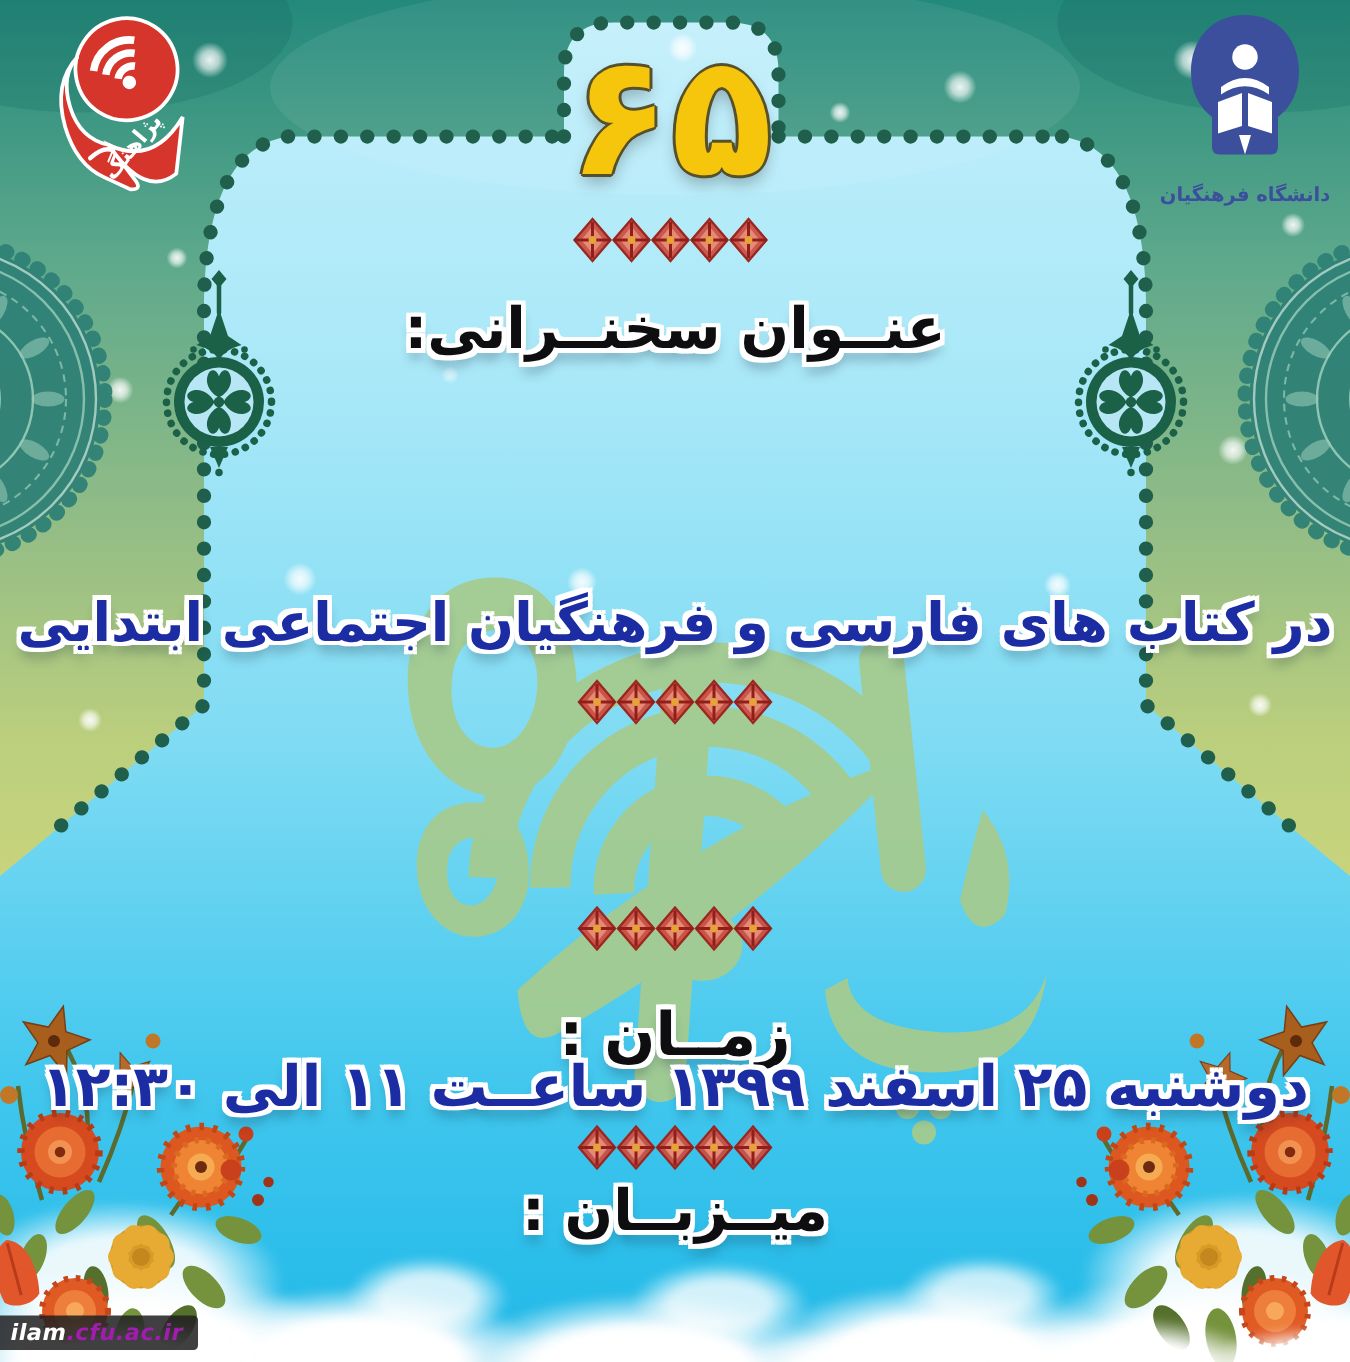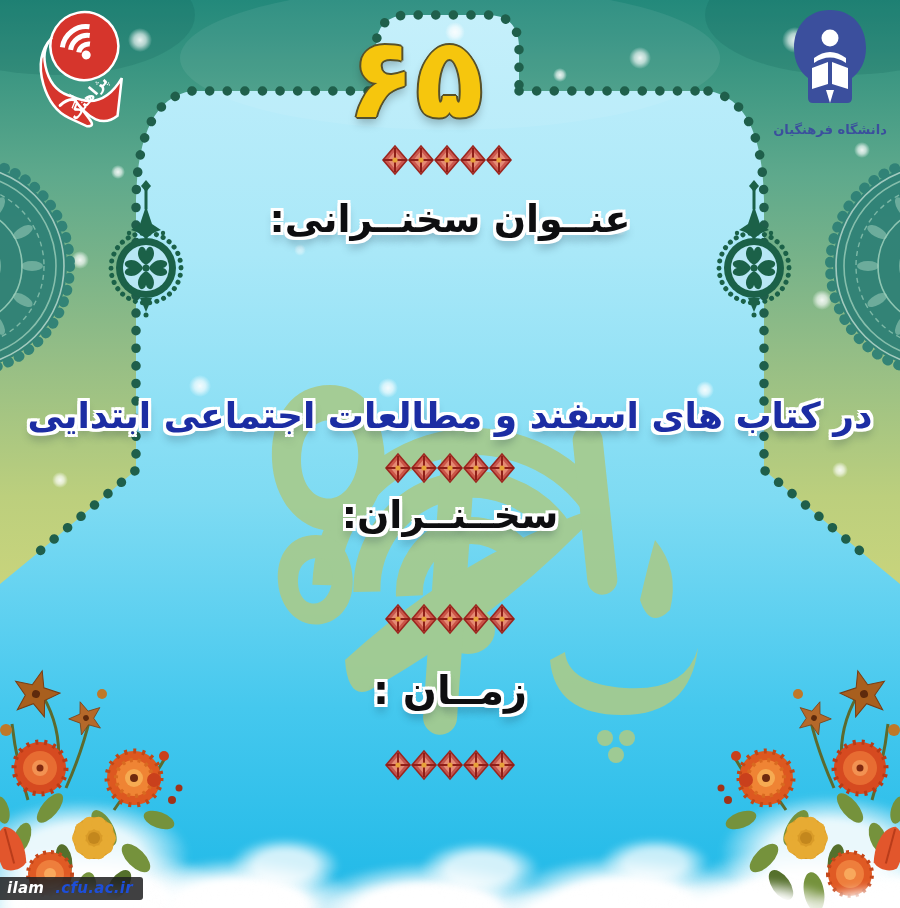--- a/index.html
+++ b/index.html
@@ -15,39 +15,39 @@
   .ptext{position:absolute;left:0;width:900px;direction:rtl;text-align:center;
          font-weight:bold;line-height:1.25;white-space:nowrap;}
   .outline-w{text-shadow:
       3px 0 0 #fff,-3px 0 0 #fff,0 3px 0 #fff,0 -3px 0 #fff,
       2px 2px 0 #fff,-2px 2px 0 #fff,2px -2px 0 #fff,-2px -2px 0 #fff,
       3px 3px 0 #fff,-3px 3px 0 #fff,3px -3px 0 #fff,-3px -3px 0 #fff,
       0 7px 8px rgba(20,40,60,.35);}
   .t-black{color:#0e0e10;}
   .t-blue{color:#1c2da3;}
   .t-red{color:#d42020;}
-  #ep-number{position:absolute;left:347px;top:8px;width:200px;text-align:left;
+  #ep-number{position:absolute;left:347px;top:8px;width:200px;text-align:center;
       font-size:112px;font-weight:bold;color:#f6c60d;direction:rtl;line-height:1.25;
       text-shadow:2px 0 0 #57512b,-2px 0 0 #57512b,0 2px 0 #57512b,0 -2px 0 #57512b,
       1px 1px 0 #57512b,-1px -1px 0 #57512b,1px -1px 0 #57512b,-1px 1px 0 #57512b,
       0 6px 10px rgba(0,0,0,.25);}
 
   
   .cl{position:absolute;border-radius:50%;
       background:radial-gradient(closest-side,#ffffff 55%,rgba(255,255,255,0) 100%);
       filter:blur(3px);}
 
   
   .orn-row{position:absolute;width:160px;height:34px;}
 
   
   #sitebar{position:absolute;left:0;bottom:8px;background:rgba(30,30,32,.85);
       padding:2px 10px 3px 7px;border-radius:0 3px 3px 0;
       font-style:italic;font-weight:bold;font-size:15px;letter-spacing:.3px;z-index:40;}
-  #sitebar .w{color:#ffffff;} #sitebar .o{color:#1d4ed8;margin-left:11px;}
+  #sitebar .w{color:#ffffff;} #sitebar .o{color:#a21caf;}
 </style>
 </head>
 <body>
 
 <div id="poster">
 
   <svg width="0" height="0" style="position:absolute" aria-hidden="true">
     <defs>
       <linearGradient id="gGreen" x1="0" y1="0" x2="0" y2="1">
         <stop offset="0" stop-color="#23897b"></stop>
@@ -336,24 +336,25 @@
   </svg>
   <svg class="orn-row" style="left:370px;top:748px;z-index:8" viewBox="-80 -17 160 34">
     <use href="#dia" x="-52"></use>
       <use href="#dia" x="-26"></use>
       <use href="#dia"></use>
       <use href="#dia" x="26"></use>
       <use href="#dia" x="52"></use>
   </svg>
 
   <div class="ptext outline-w t-black" style="top:196px;font-size:38px;z-index:9">عنــوان سخنــرانی:</div>
-  <div class="ptext outline-w t-blue" style="top:393px;font-size:36px;z-index:9">در کتاب های اسفند و مطالعات اجتماعی ابتدایی</div>
-
-  <div class="ptext outline-w t-black" style="top:492px;font-size:38px;z-index:9">سخــنــران:</div>
+  <div class="ptext outline-w t-blue" style="top:393px;font-size:36px;z-index:9">در کتاب های فارسی و فرهنگیان اجتماعی ابتدایی</div>
+
 
   <div class="ptext outline-w t-black" style="top:665px;font-size:40px;z-index:9">زمــان :</div>
-
+  <div class="ptext outline-w t-blue" style="top:701px;font-size:38px;z-index:9">دوشنبه ۲۵ اسفند ۱۳۹۹ ساعــت ۱۱ الی ۱۲:۳۰</div>
+
+  <div class="ptext outline-w t-black" style="top:784px;font-size:38px;z-index:9">میــزبــان :</div>
 
   <div id="sitebar">
     <span class="w">ilam</span><span class="o">.cfu.ac.ir</span>
   </div>
 
 </div>
 
 </body></html>

